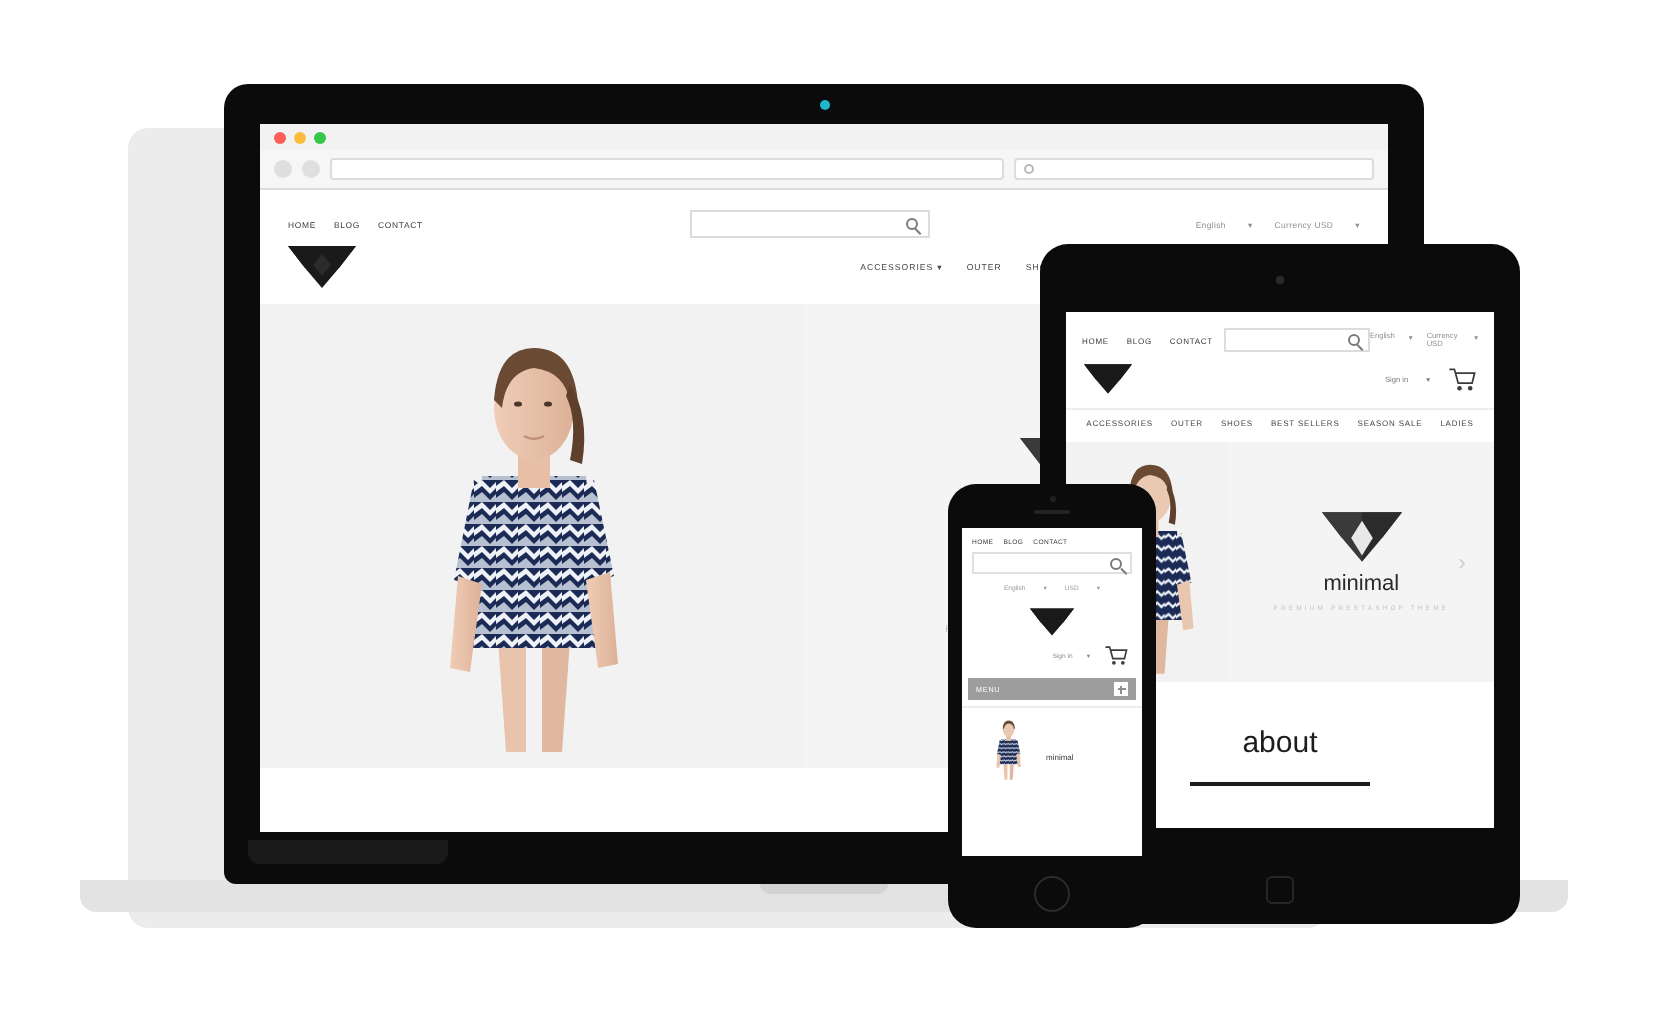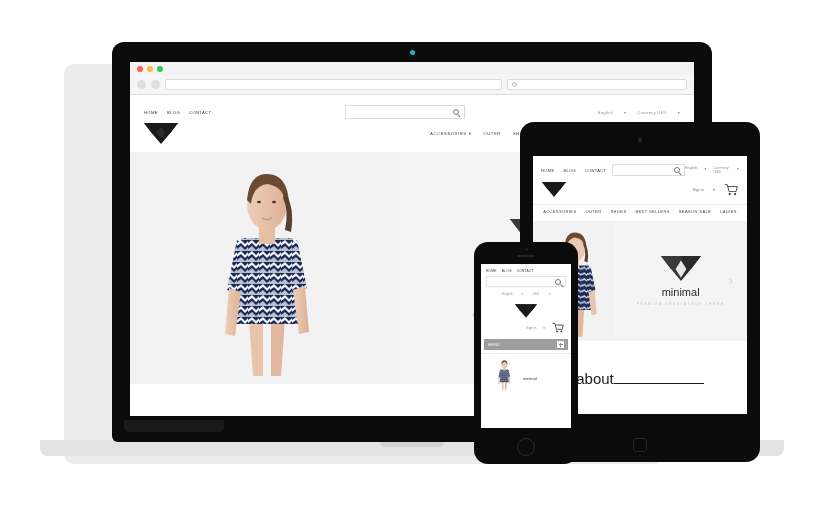--- a/index.html
+++ b/index.html
@@ -111,21 +111,21 @@
   .t-brandrow { display:flex; align-items:center; padding:3px 9px 7px 9px; }
   .t-acct { margin-left:auto; display:flex; align-items:center; gap:9px; }
   .t-acct span { font-size:3.8px; color:#7a7a7a;}
   .t-nav { display:flex; gap:9px; justify-content:center; padding:4px 0 7px 0; border-top:1px solid #ededed;}
   .t-nav span { font-size:4px; letter-spacing:.4px; color:#474747; white-space:nowrap;}
   .t-hero { position:relative; height:120px; background:#f4f4f4; display:flex; overflow:hidden;}
   .t-hero-photo { width:38%; height:100%; position:relative; overflow:hidden; background:#f2f2f2;}
   .t-hero-right { flex:1; display:flex; flex-direction:column; align-items:center; justify-content:center;}
   .t-hero-title { font-size:11px; color:#2a2a2a; margin-top:5px;}
   .t-hero-sub { font-size:3.2px; letter-spacing:1.6px; color:#c2c2c2; margin-top:4px;}
-  .t-about { height:74px; display:flex; flex-direction:row; align-items:center; justify-content:center;
+  .t-about { height:74px; display:flex; flex-direction:column; align-items:center; justify-content:center;
              background:#fff; }
   .t-about-title { font-size:15px; color:#1d1d1d; }
   .t-about-rule { width:90px; height:1.6px; background:#1d1d1d; margin-top:11px; }
 
   
   .phone { position:absolute; left:474px; top:242px; width:104px; height:222px; z-index:5; }
   .phone-body { position:absolute; inset:0; background:#0b0b0b; border-radius:14px; }
   .phone-speaker { position:absolute; left:50%; margin-left:-9px; top:13px; width:18px; height:2px;
                    background:#242424; border-radius:2px;}
   .phone-cam { position:absolute; left:50%; margin-left:-1.5px; top:6px; width:3px; height:3px;

